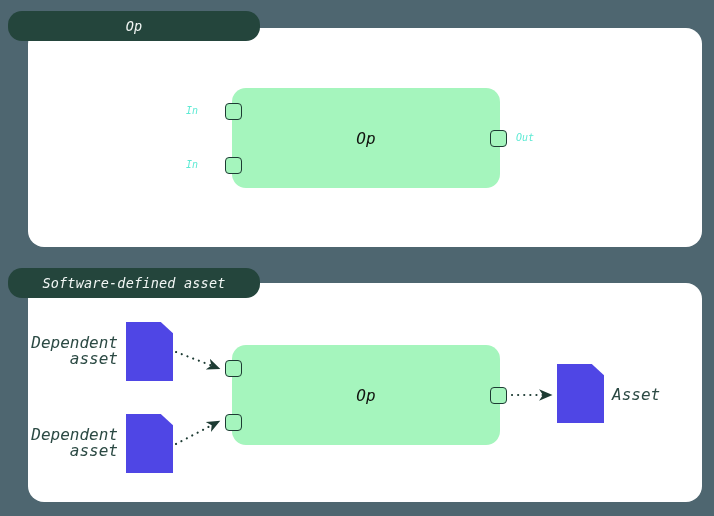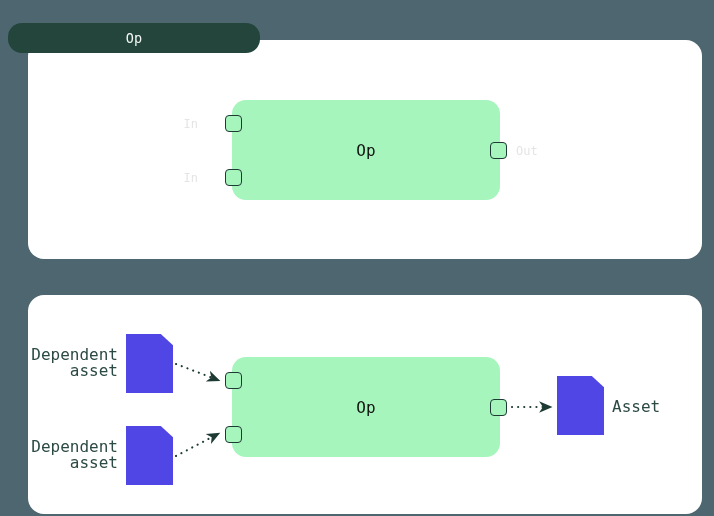--- a/index.html
+++ b/index.html
@@ -10,23 +10,24 @@
     width: 714px;
     height: 516px;
     background: #4e6670;
     font-family: "DejaVu Sans Mono", "Liberation Mono", monospace;
     overflow: hidden;
     position: relative;
   }
 
   .stage {
     position: absolute;
-    left: 0; top: 12px;
+    left: 0; top: 0;
     width: 714px;
     height: 460px;
+    font-style: italic;
   }
 
   
   .panel {
     position: absolute;
     background: #ffffff;
     border-radius: 16px;
   }
   #panel-op      { left: 28px; top: 28px;  width: 674px; height: 219px; }
   #panel-sda     { left: 28px; top: 283px; width: 674px; height: 219px; }
@@ -75,22 +76,22 @@
     position: absolute;
     width: 17px;
     height: 17px;
     background: #a5f5bd;
     border: 1.6px solid #1d3b33;
     border-radius: 4px;
     box-sizing: border-box;
   }
   .port-label {
     position: absolute;
-    color: #e5e5e5;
-    font-size: 12px;
+    color: #5eead4;
+    font-size: 10px;
     white-space: nowrap;
   }
 
   
   #port-in-1a  { left: 225px; top: 103px; }
   #port-in-1b  { left: 225px; top: 157px; }
   #port-out-1  { left: 490px; top: 130px; }
   #lbl-in-1a   { left: 198px; top: 105px; transform: translateX(-100%); }
   #lbl-in-1b   { left: 198px; top: 159px; transform: translateX(-100%); }
   #lbl-out-1   { left: 516px; top: 132px; }
@@ -150,20 +151,23 @@
   <div class="port" id="port-in-1a"></div>
   <div class="port" id="port-in-1b"></div>
   <div class="port" id="port-out-1"></div>
 
   <span class="port-label" id="lbl-in-1a">In</span>
   <span class="port-label" id="lbl-in-1b">In</span>
   <span class="port-label" id="lbl-out-1">Out</span>
 
   <div class="panel" id="panel-sda"></div>
 
+  <div class="panel-tab" id="tab-sda">
+    <span class="panel-tab-label">Software-defined asset</span>
+  </div>
 
   <div class="op-box" id="opbox-2">
     <span class="op-box-label">Op</span>
   </div>
 
   <div class="port" id="port-in-2a"></div>
   <div class="port" id="port-in-2b"></div>
   <div class="port" id="port-out-2"></div>
 
   <div class="asset-icon" id="asset-dep-1"></div>

